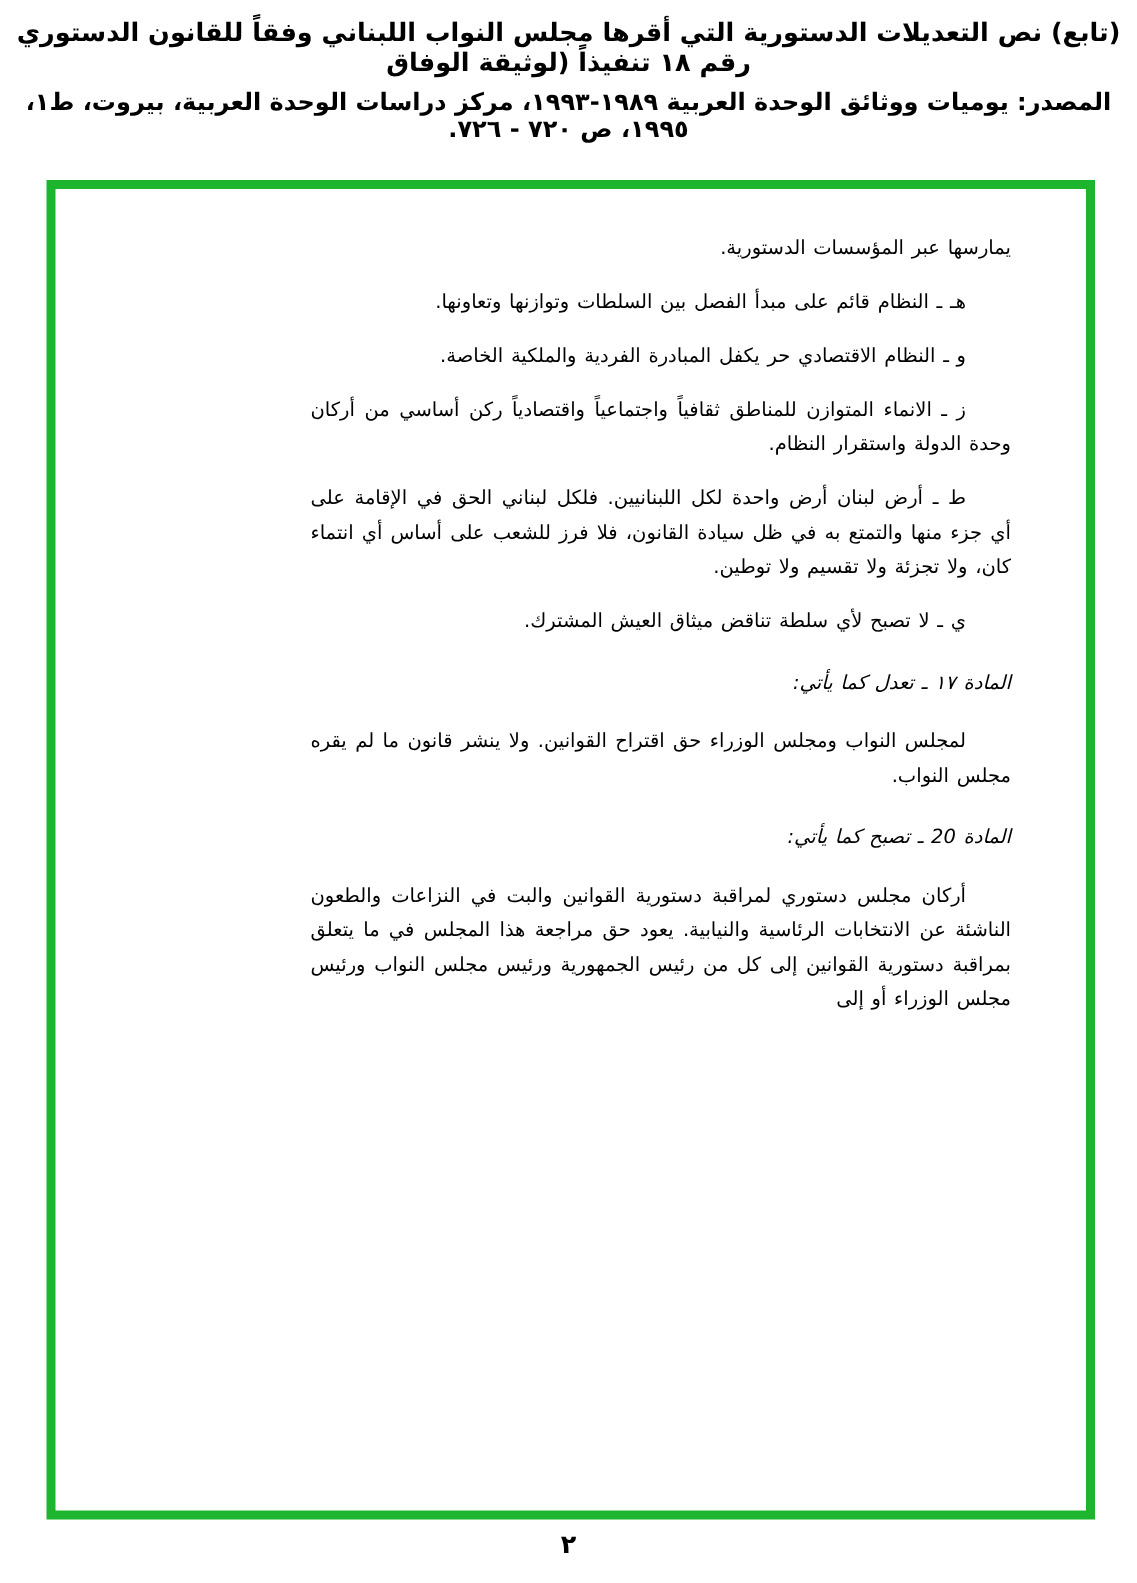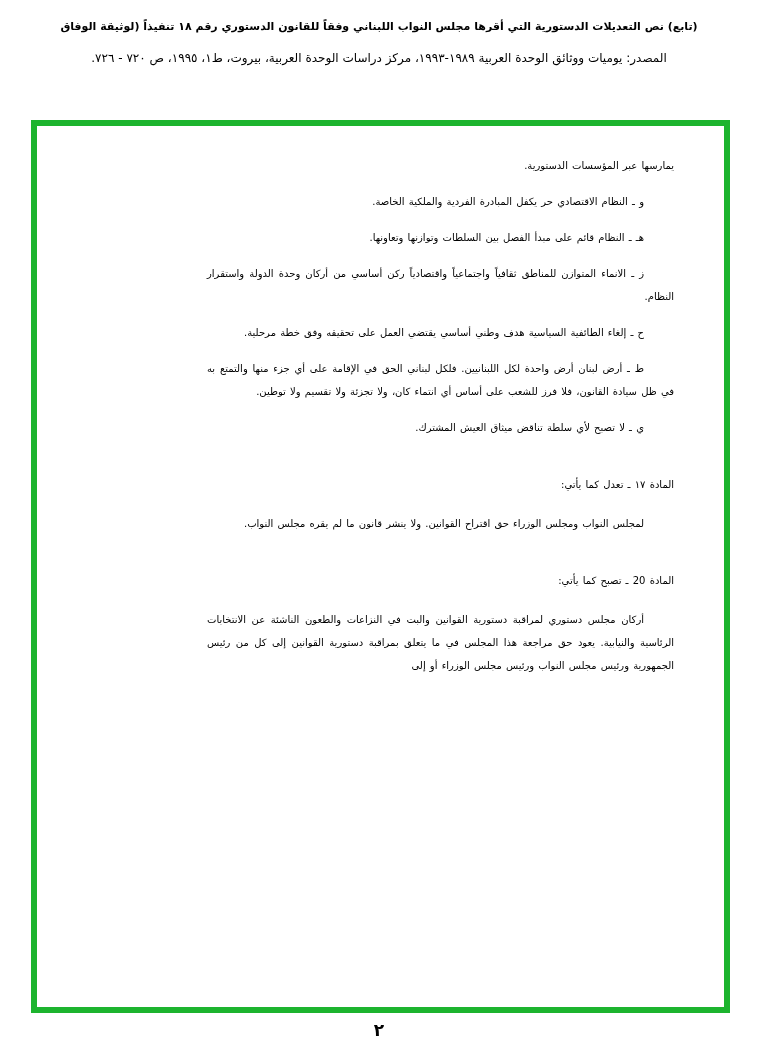--- a/index.html
+++ b/index.html
@@ -12,76 +12,75 @@
     overflow: hidden;
   }
   .header {
     position: absolute;
     top: 12px; left: 6px; right: 6px;
     direction: rtl;
     text-align: center;
   }
   .title-line {
     font-weight: bold;
-    font-size: 11px;
-    line-height: 30px;
+    font-size: 17px;
+    line-height: 20px;
     letter-spacing: 0;
   }
   .source-line {
-    font-weight: normal;
-    font-size: 12px;
+    font-weight: bold;
+    font-size: 16px;
     line-height: 18px;
     margin-top: 7px;
   }
   .frame {
     position: absolute;
     left: 31px; top: 120px;
     width: 687px; height: 881px;
     border: 6px solid #1db42e;
     background: #ffffff;
     box-sizing: content-box;
   }
   .textcol {
     direction: rtl;
     margin: 28px 50px 0 168px; 
     width: 467px;
   }
   .textcol p {
-    font-size: 10px;
+    font-size: 13px;
     line-height: 23px;
     margin: 0 0 13px 0;
     text-align: justify;
     word-spacing: 1px;
   }
   .textcol p.indent { text-indent: 30px; }
-  .textcol p.article { margin-top: 34px; margin-bottom: 16px; }
+  .textcol p.article { margin-top: 18px; margin-bottom: 16px; font-style: italic; }
   .page-number {
     position: absolute;
     top: 1020px; left: 0;
     width: 100%;
     text-align: center;
     font-weight: bold;
     font-size: 17px;
   }
 </style>
 </head>
 <body>
 
 <div class="header">
   <div class="title-line">(تابع) نص التعديلات الدستورية التي أقرها مجلس النواب اللبناني وفقاً للقانون الدستوري رقم ١٨ تنفيذاً (لوثيقة الوفاق</div>
   <div class="source-line">المصدر: يوميات ووثائق الوحدة العربية ١٩٨٩-١٩٩٣، مركز دراسات الوحدة العربية، بيروت، ط١، ١٩٩٥، ص ٧٢٠ - ٧٢٦.</div>
 </div>
 
 <div class="frame" style="border-color: rgb(29, 180, 46);">
   <div class="textcol">
     <p>يمارسها عبر المؤسسات الدستورية.</p>
+    <p class="indent">هـ ـ النظام قائم على مبدأ الفصل بين السلطات وتوازنها وتعاونها.</p>
     <p class="indent">و ـ النظام الاقتصادي حر يكفل المبادرة الفردية والملكية الخاصة.</p>
-    <p class="indent">هـ ـ النظام قائم على مبدأ الفصل بين السلطات وتوازنها وتعاونها.</p>
     <p class="indent">ز ـ الانماء المتوازن للمناطق ثقافياً واجتماعياً واقتصادياً ركن أساسي من أركان وحدة الدولة واستقرار النظام.</p>
-    <p class="indent">ح ـ إلغاء الطائفية السياسية هدف وطني أساسي يقتضي العمل على تحقيقه وفق خطة مرحلية.</p>
     <p class="indent">ط ـ أرض لبنان أرض واحدة لكل اللبنانيين. فلكل لبناني الحق في الإقامة على أي جزء منها والتمتع به في ظل سيادة القانون، فلا فرز للشعب على أساس أي انتماء كان، ولا تجزئة ولا تقسيم ولا توطين.</p>
     <p class="indent">ي ـ لا تصبح لأي سلطة تناقض ميثاق العيش المشترك.</p>
     <p class="article">المادة ١٧ ـ تعدل كما يأتي:</p>
     <p class="indent">لمجلس النواب ومجلس الوزراء حق اقتراح القوانين. ولا ينشر قانون ما لم يقره مجلس النواب.</p>
     <p class="article">المادة 20 ـ تصبح كما يأتي:</p>
     <p class="indent">أركان مجلس دستوري لمراقبة دستورية القوانين والبت في النزاعات والطعون الناشئة عن الانتخابات الرئاسية والنيابية. يعود حق مراجعة هذا المجلس في ما يتعلق بمراقبة دستورية القوانين إلى كل من رئيس الجمهورية ورئيس مجلس النواب ورئيس مجلس الوزراء أو إلى</p>
   </div>
 </div>
 
 <div class="page-number">٢</div>

